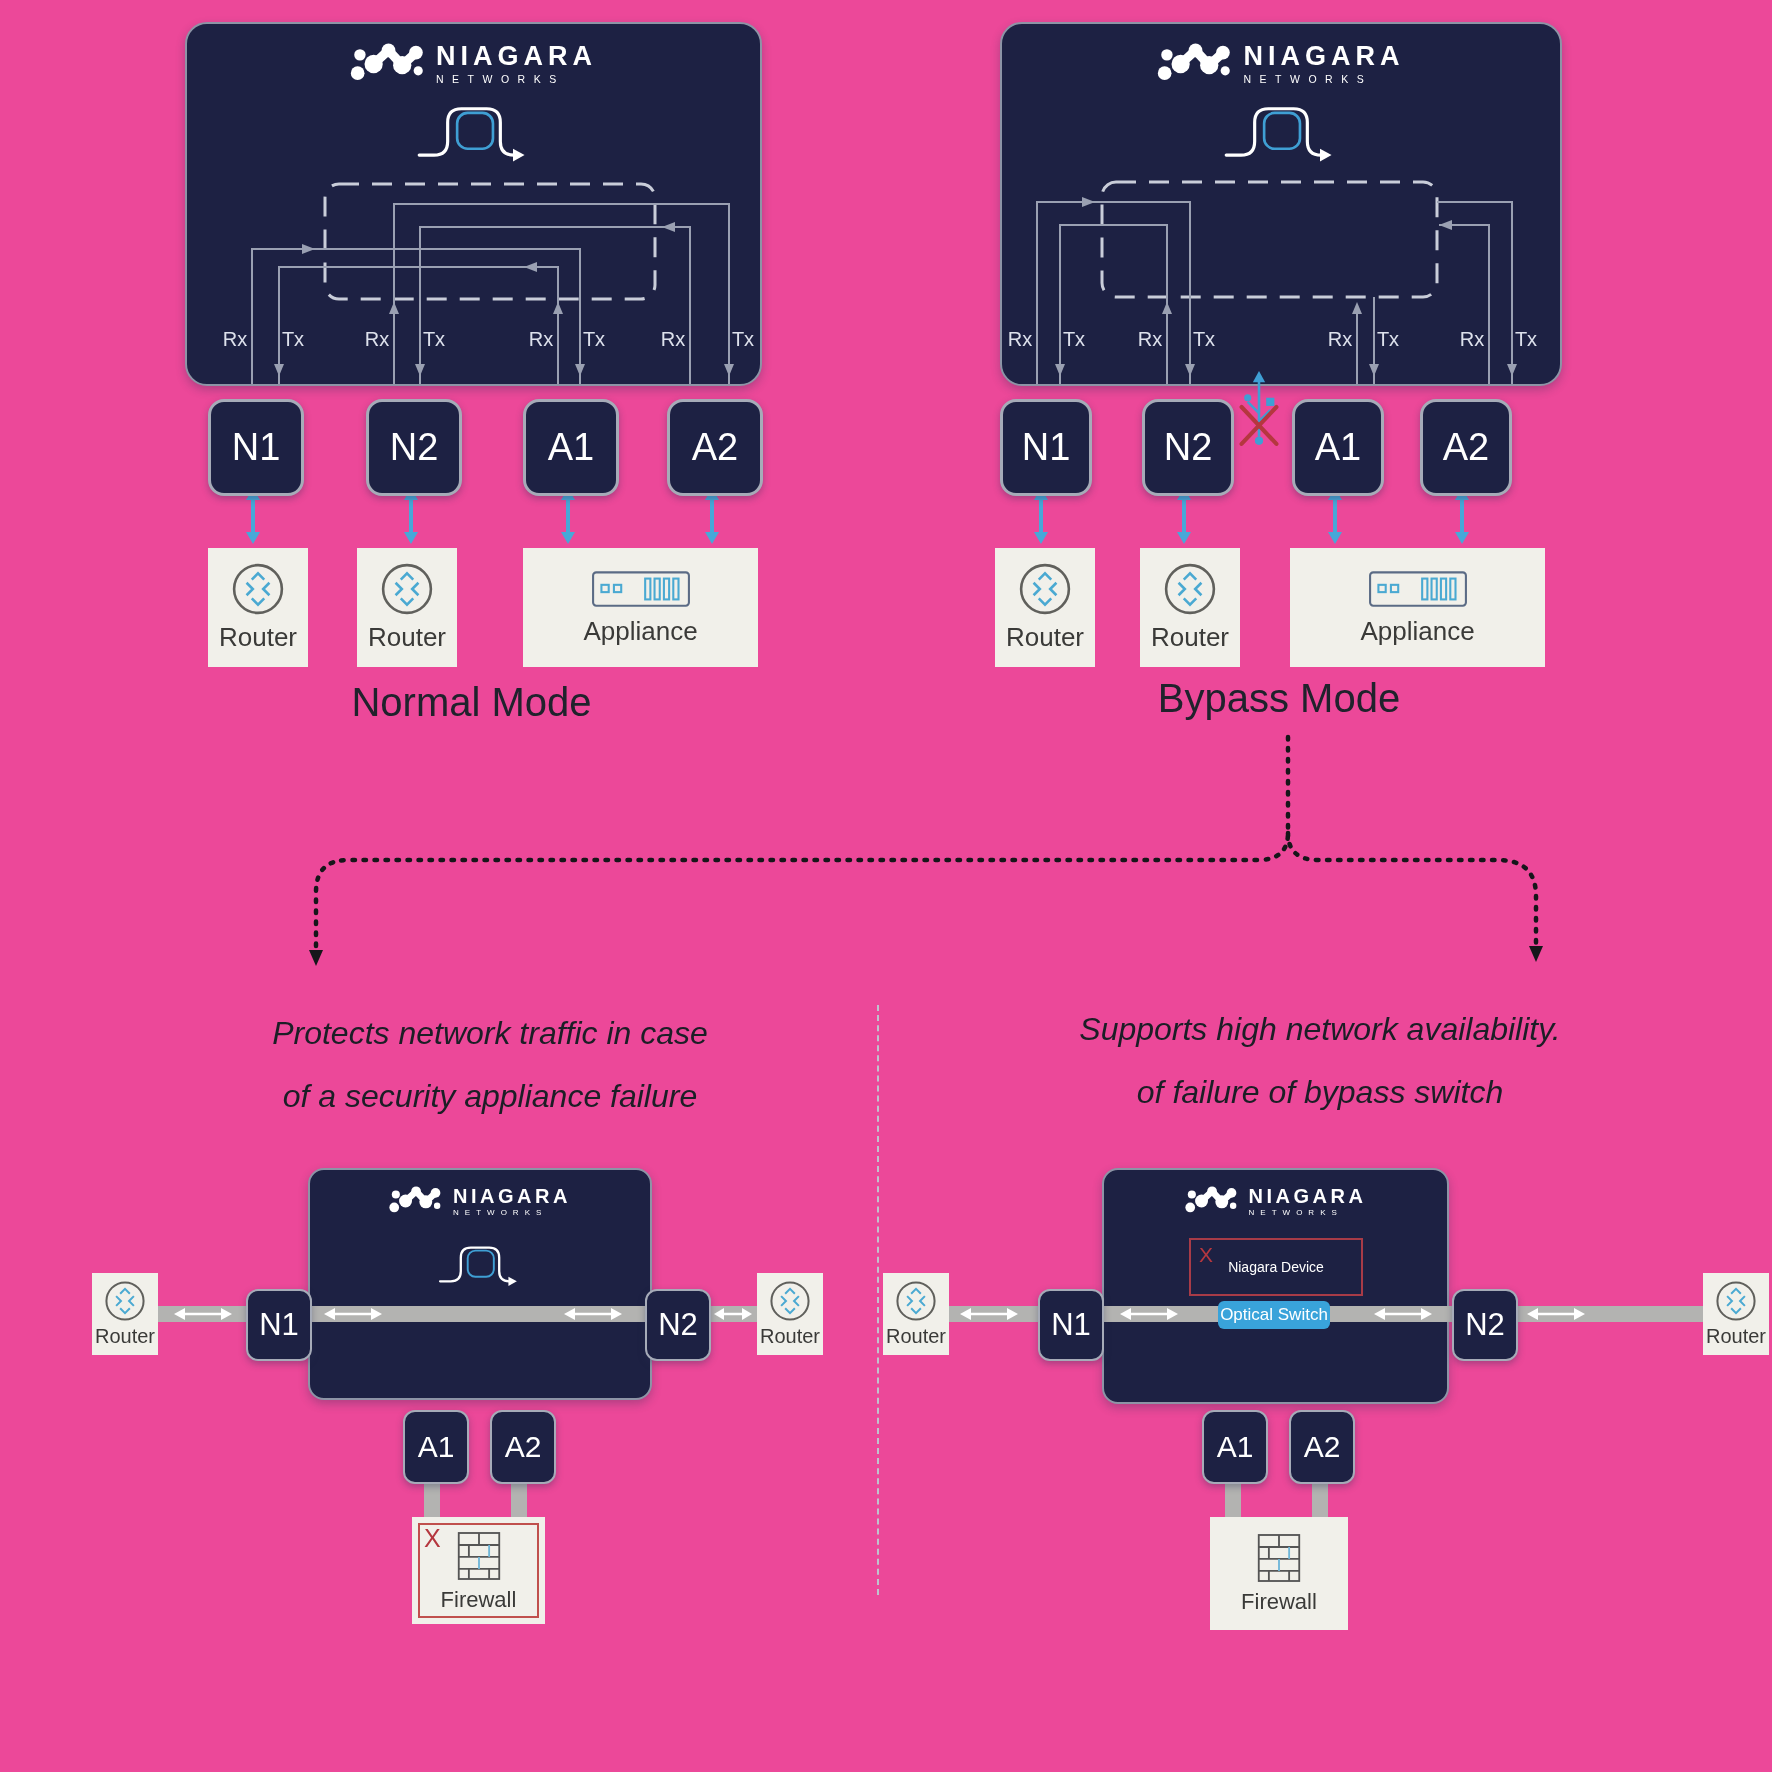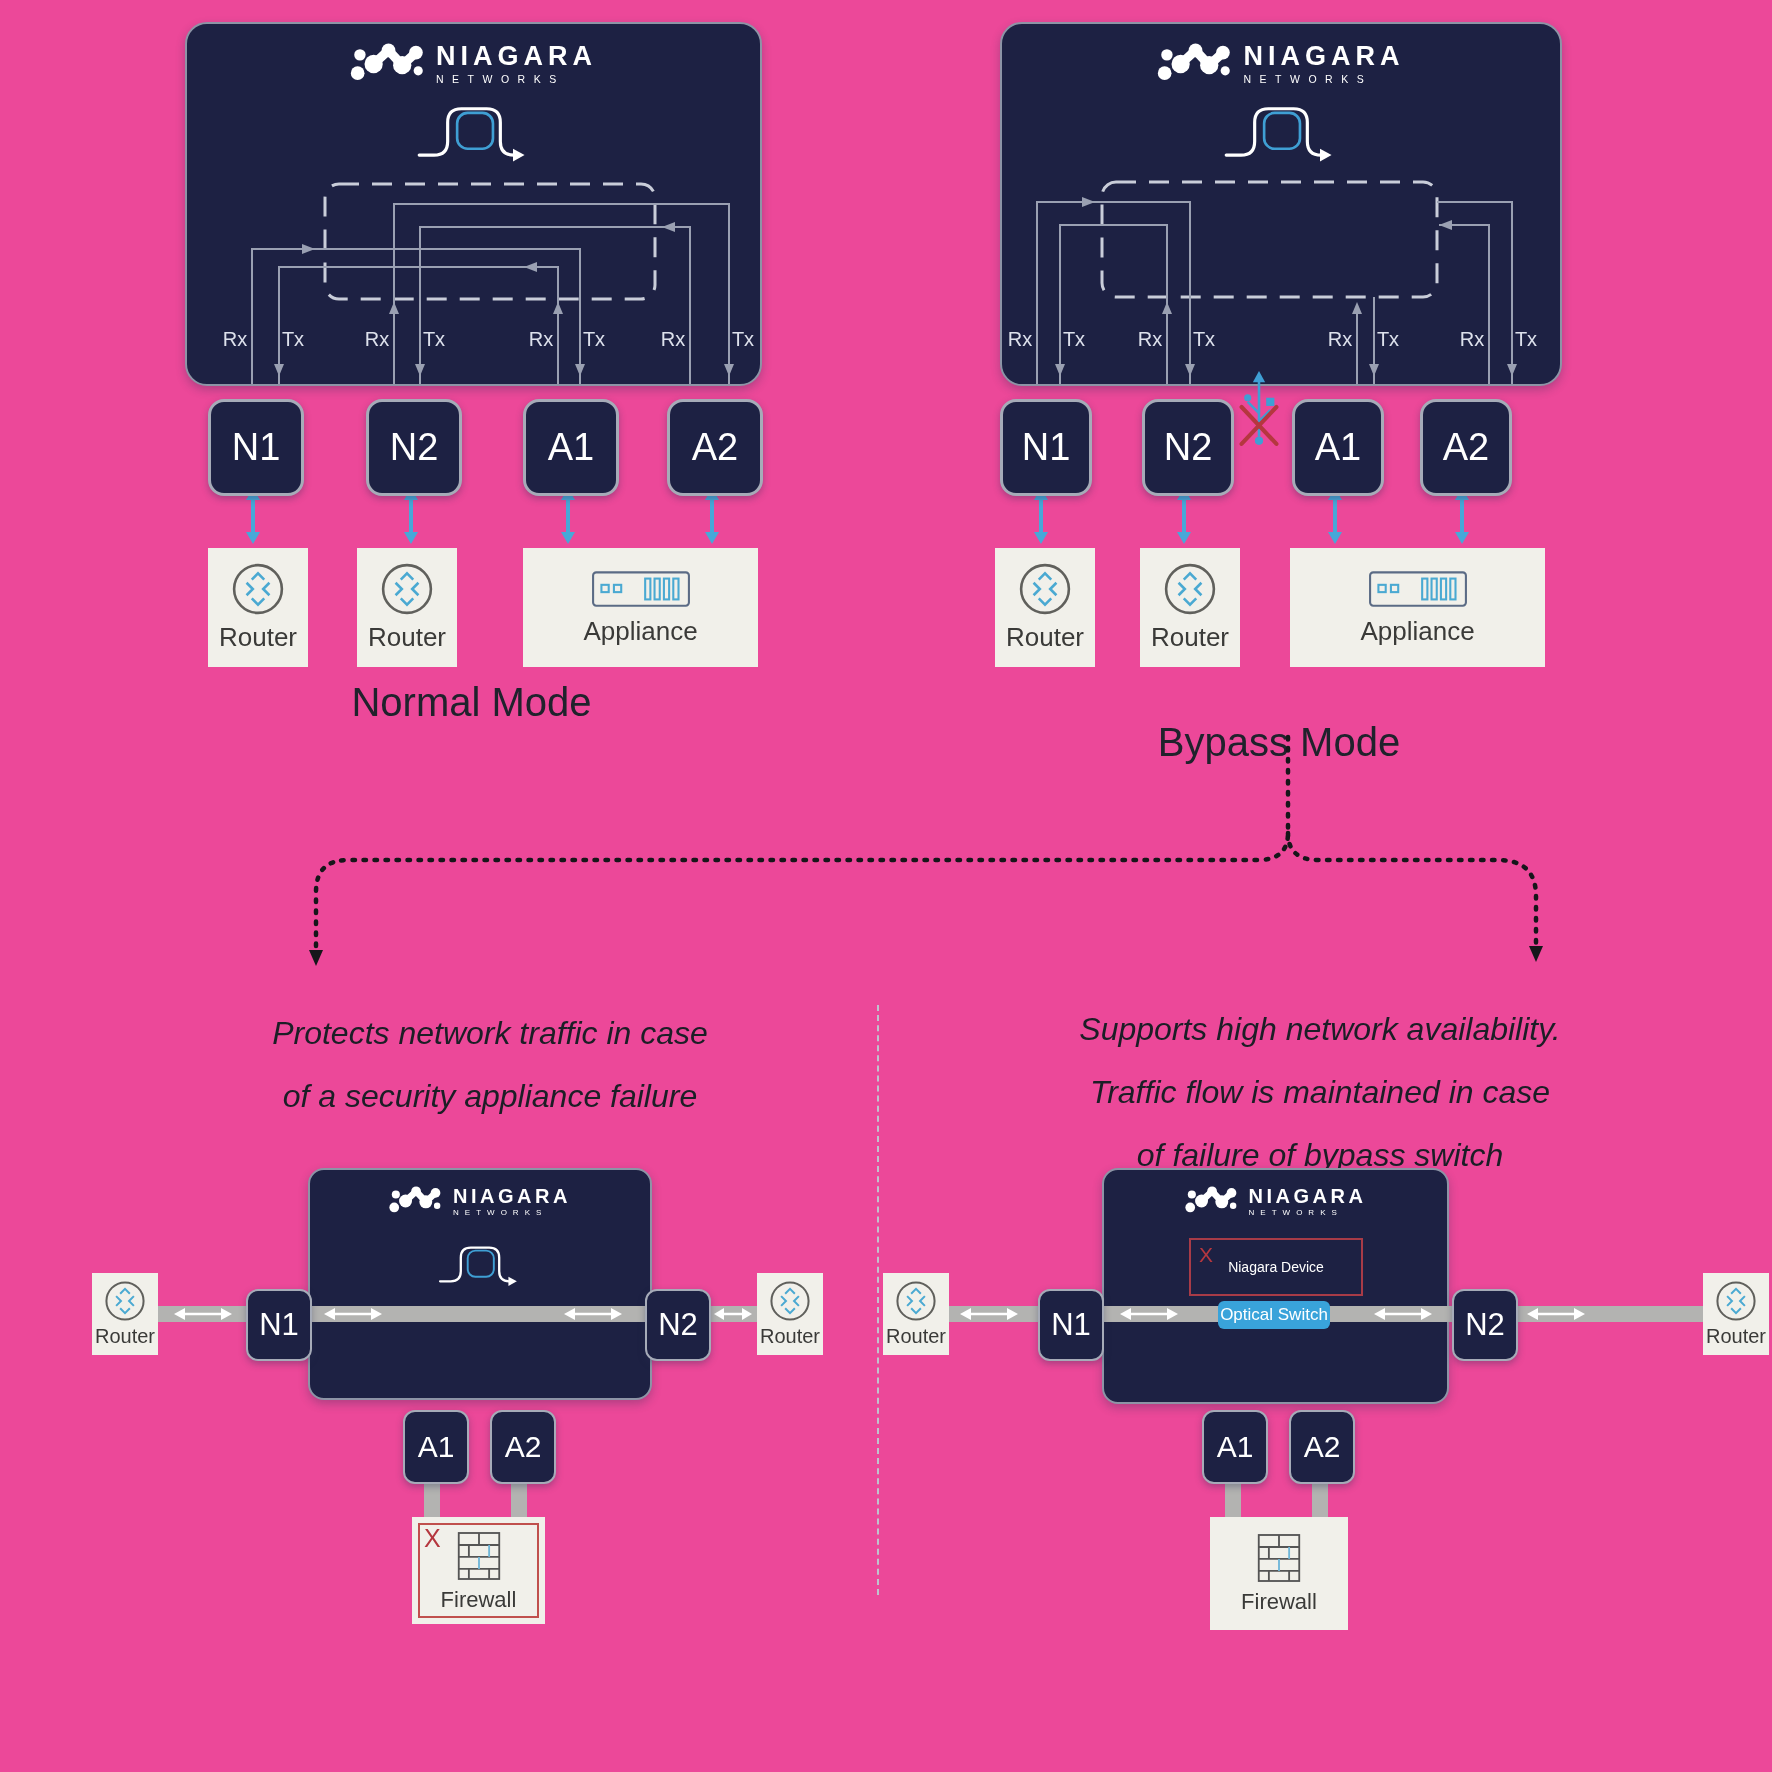--- a/index.html
+++ b/index.html
@@ -324,38 +324,37 @@
           <rect x="22" y="16" width="7" height="7"></rect>
         <rect x="52" y="10" width="5" height="20"></rect>
           <rect x="61" y="10" width="5" height="20"></rect>
           <rect x="70" y="10" width="5" height="20"></rect>
           <rect x="79" y="10" width="5" height="20"></rect>
       </g>
     </svg>
     <span class="panel-label">Appliance</span>
   </div>
 
-  <div class="mode-label" style="left:1000px;top:720px;width:558px;">Bypass Mode</div>
+  <div class="mode-label" style="left:1000px;top:676px;width:558px;">Bypass Mode</div>
 
   <svg class="overlay" width="1772" height="1772" viewBox="0 0 1772 1772">
     <g fill="none" stroke="#16161a" stroke-width="4.5" stroke-dasharray="2.5 8.5" stroke-linecap="round">
       <path d="M1288 737 V833 Q1288 860 1258 860 H348 Q316 860 316 892 V952"></path>
       <path d="M1288 833 Q1288 860 1318 860 H1498 Q1536 860 1536 896 V948"></path>
     </g>
     <polygon points="309,950 323,950 316,966" fill="#16161a"></polygon>
     <polygon points="1529,946 1543,946 1536,962" fill="#16161a"></polygon>
   </svg>
 
   <div class="note" style="left:130px;top:1002px;width:720px;">
     <div>Protects network traffic in case</div>
     <div>of a security appliance failure</div>
   </div>
   <div class="note" style="left:980px;top:998px;width:680px;">
     <div>Supports high network availability.</div>
-    <div>Traffic flow is maintained in case</div>
     <div>of failure of bypass switch</div>
   </div>
 
   <div class="divider" style="left:877px;top:1005px;height:590px;"></div>
 
   <div class="bar" style="left:157px;top:1306px;width:600px;height:16px;"></div>
 
   <div class="device-sm" style="left:308px;top:1168px;width:340px;height:228px;">
     <div class="logo logo--sm" style="left:50%;top:14px;transform:translateX(-50%);">
       <svg width="54" height="34" viewBox="0 0 66 42">

